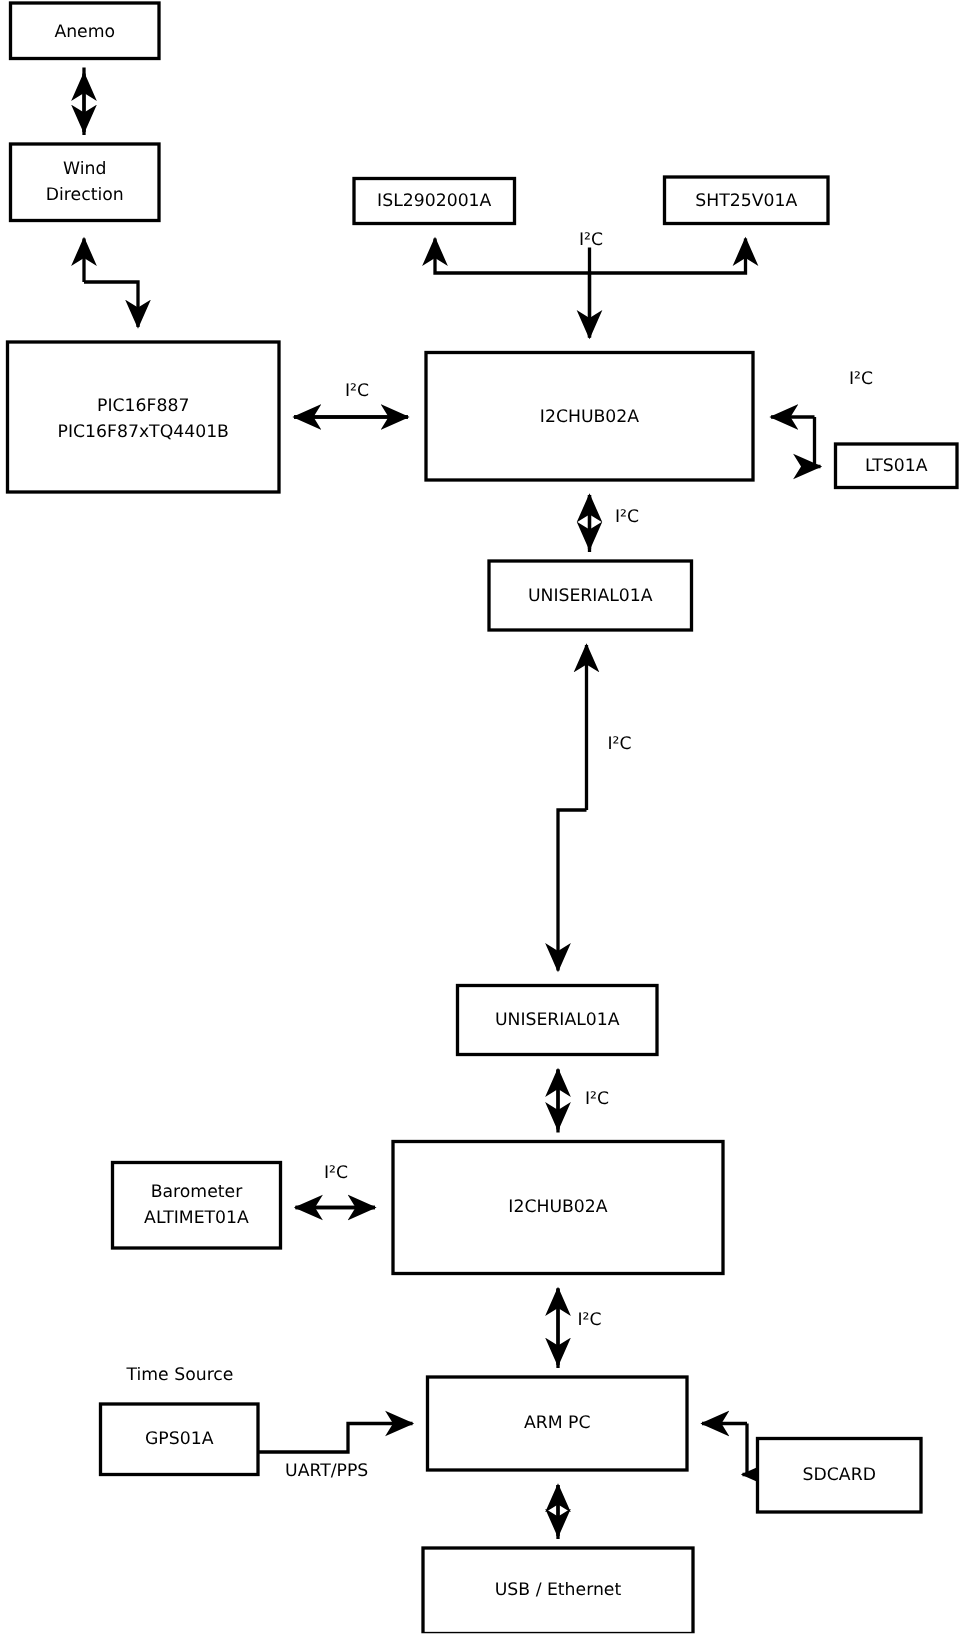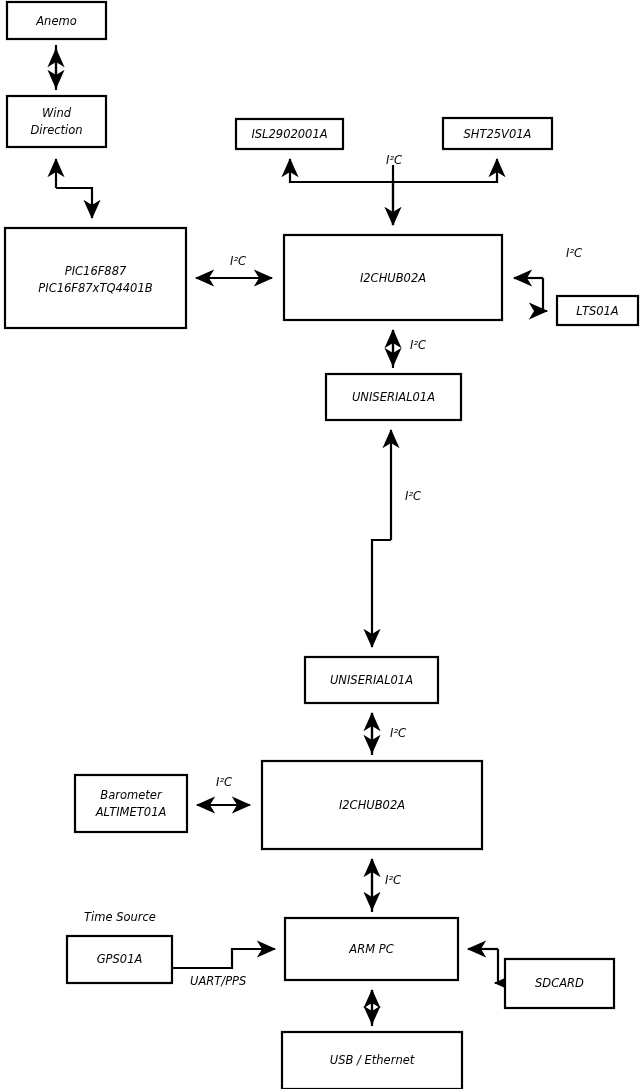--- a/index.html
+++ b/index.html
@@ -10,21 +10,20 @@
   }
   body {
     font-family: "DejaVu Sans", sans-serif;
   }
   #diagram-root {
     position: relative;
     width: 640px;
     height: 1089px;
     background: #ffffff;
     overflow: hidden;
-    font-style: italic;
   }
   svg#diagram-svg {
     display: block;
     width: 640px;
     height: 1089px;
   }
   .node-rect {
     fill: #ffffff;
     stroke: #000000;
     stroke-width: 2.2;

